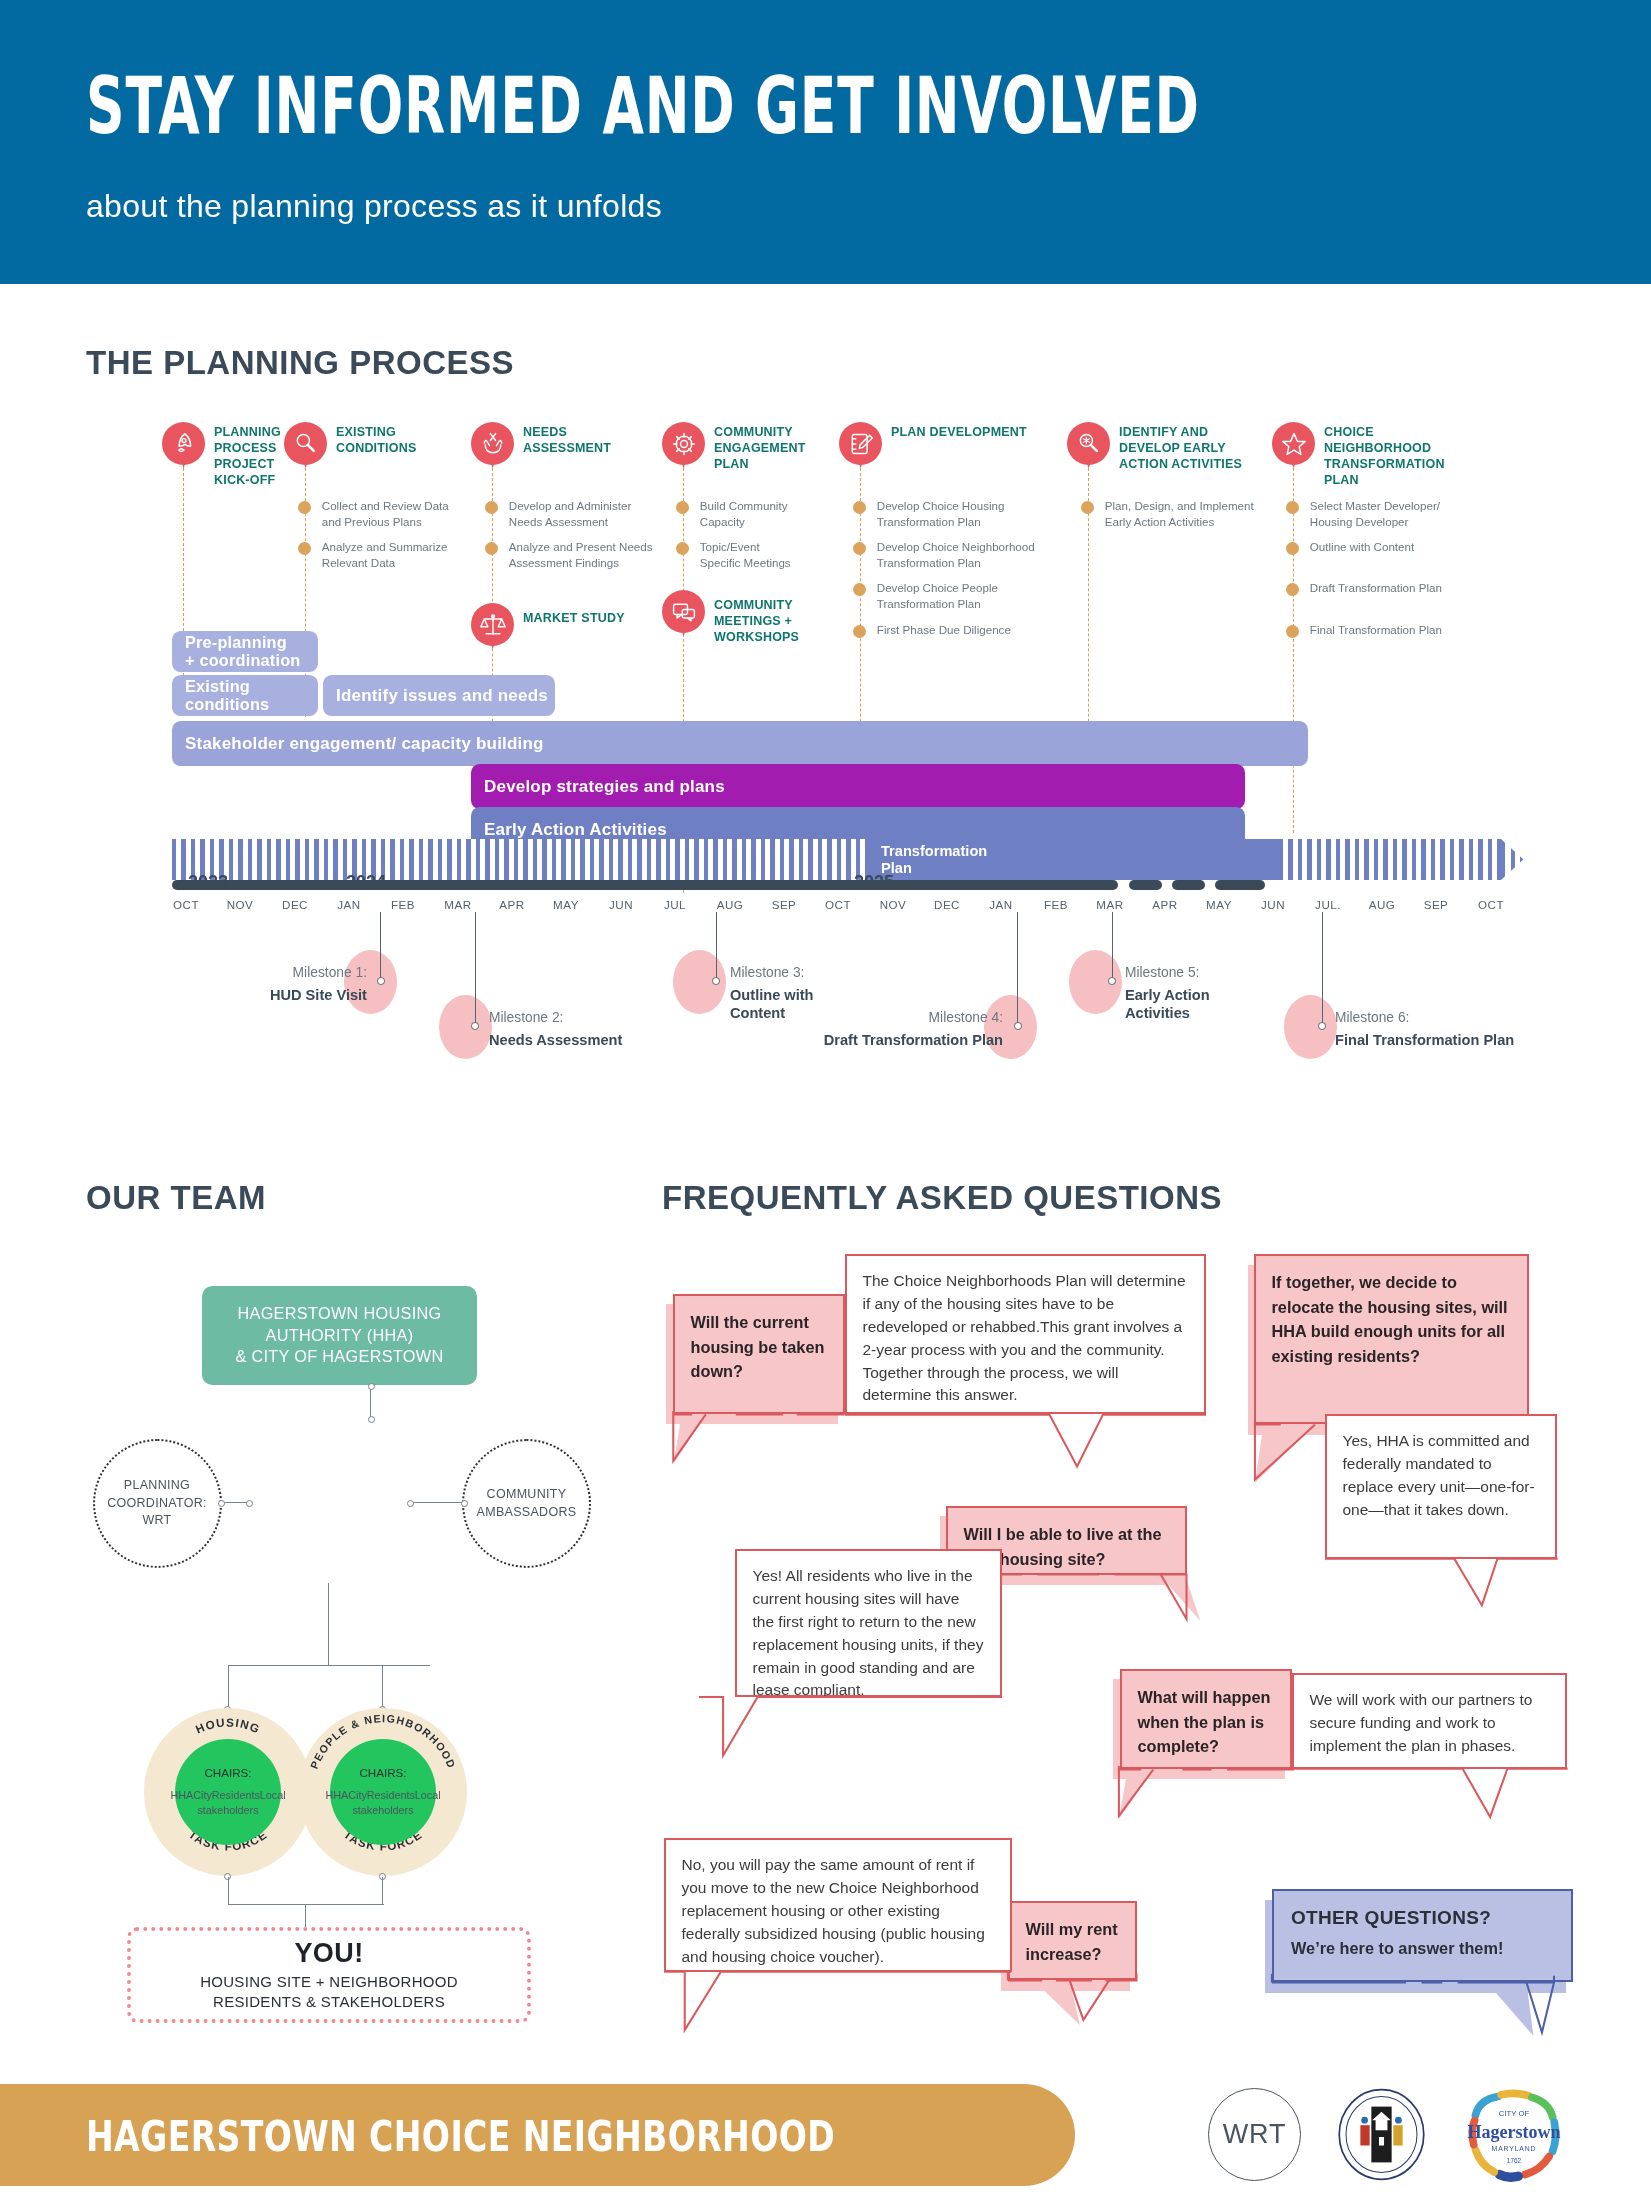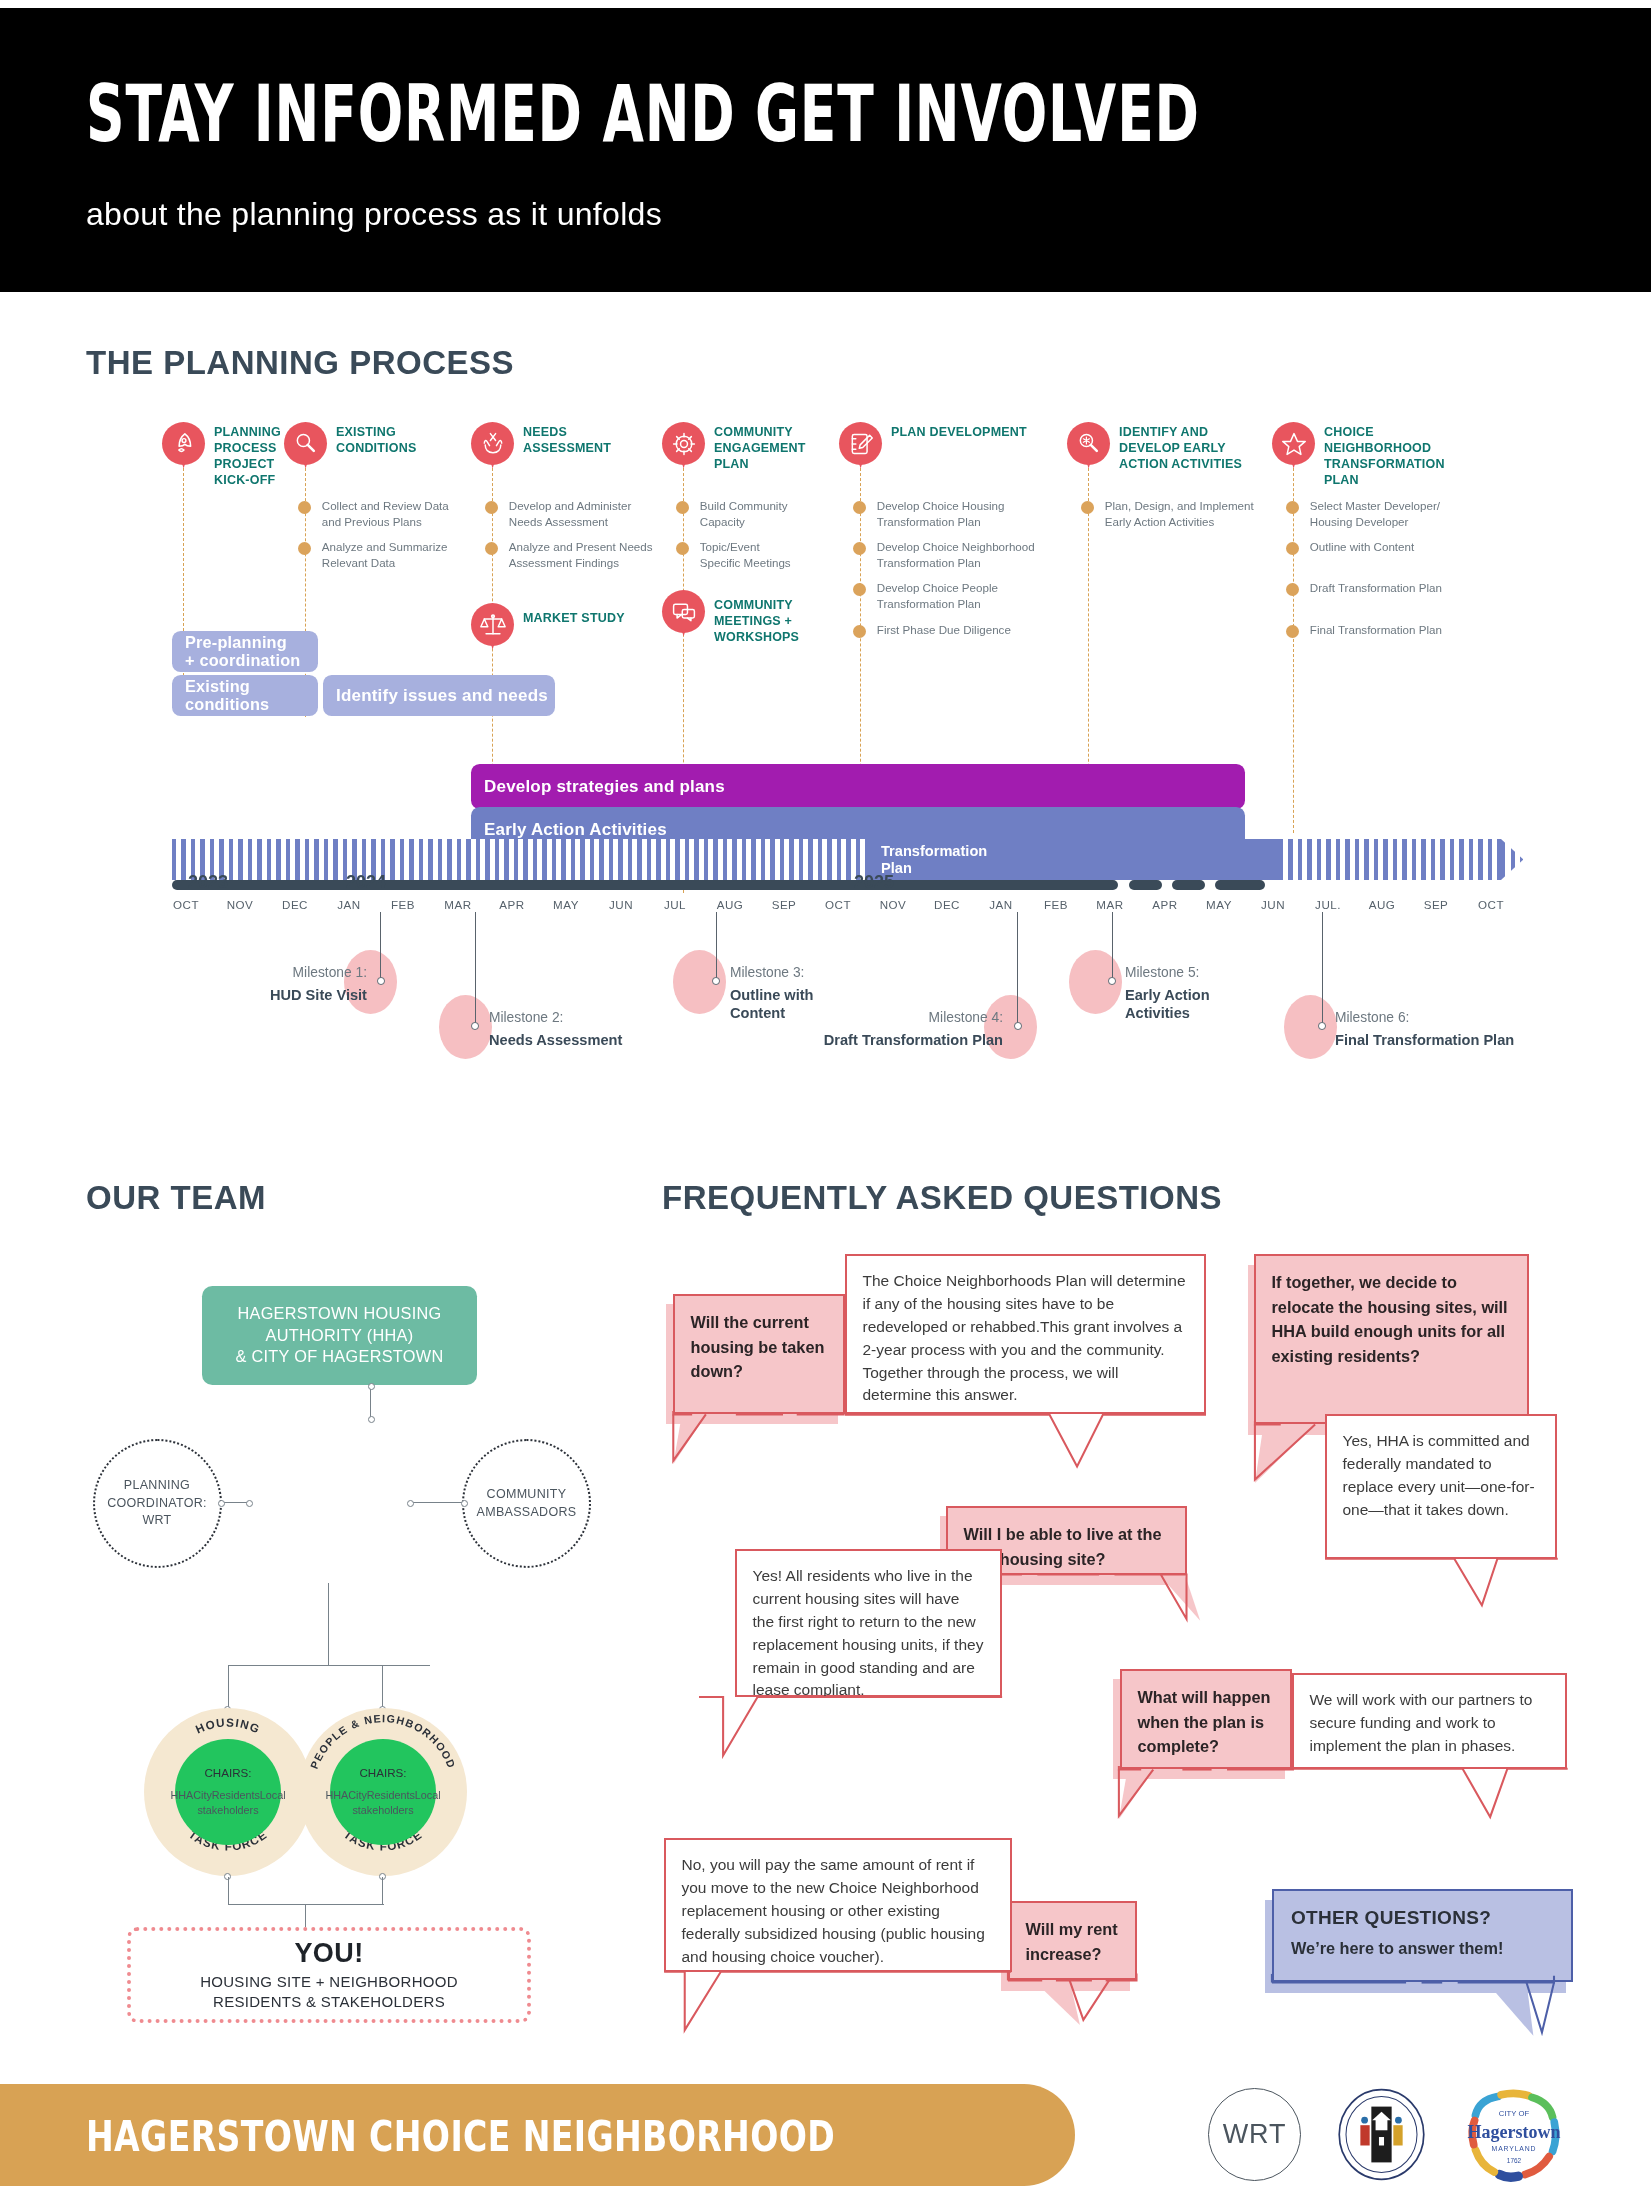--- a/index.html
+++ b/index.html
@@ -8,22 +8,21 @@
     font-family: "Liberation Sans", sans-serif;
     background: #ffffff;
     color: #3a4a58;
     position: relative;
     overflow: hidden;
   }
 
   
   .header {
     position: absolute; left: 0; top: 0; width: 1652px; height: 284px;
-    background: #000000;
-    margin-top: 8px;
+    background: #0369a1;
   }
   .header-title {
     position: absolute; left: 86px; top: 67px;
     font-family: "DejaVu Sans", sans-serif;
     font-size: 64px; line-height: 1;
     font-weight: 700; color: #ffffff;
     letter-spacing: 0.9px;
     transform: scaleX(0.93) scaleY(1.22);
     transform-origin: left top;
     text-transform: uppercase;
@@ -423,20 +422,23 @@
 
 <div class="bars" id="bars-root">
     <div class="bar bar-l1 small" style="left: 172px; top: 631px; width: 146px; height: 41px;">
       <span>Pre-planning<br>+ coordination</span>
     </div>
     <div class="bar bar-l2 small" style="left: 172px; top: 675px; width: 146px; height: 41px;">
       <span>Existing<br>conditions</span>
     </div>
     <div class="bar bar-l2" style="left: 323px; top: 675px; width: 232px; height: 41px;">
       <span>Identify issues and needs</span>
+    </div>
+    <div class="bar bar-l3" style="left: 172px; top: 721px; width: 1136px; height: 45px;">
+      <span>Stakeholder engagement/ capacity building</span>
     </div>
     <div class="bar bar-d1" style="left: 471px; top: 764px; width: 774px; height: 45px;">
       <span>Develop strategies and plans</span>
     </div>
     <div class="bar bar-d2" style="left: 471px; top: 807px; width: 774px; height: 45px;">
       <span>Early Action Activities</span>
     </div>
   </div>
 
 <div class="axis-wrap" id="axis-root">

